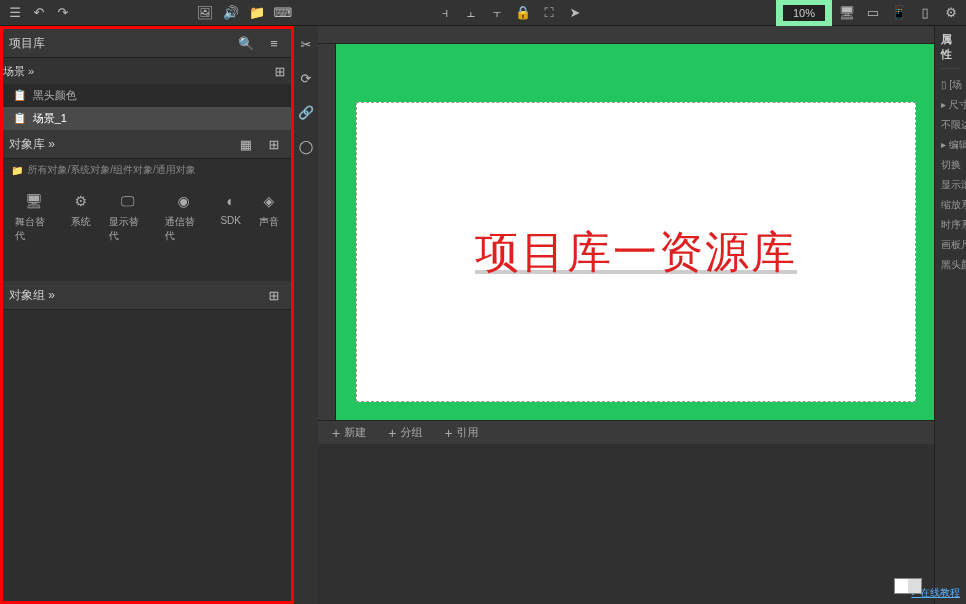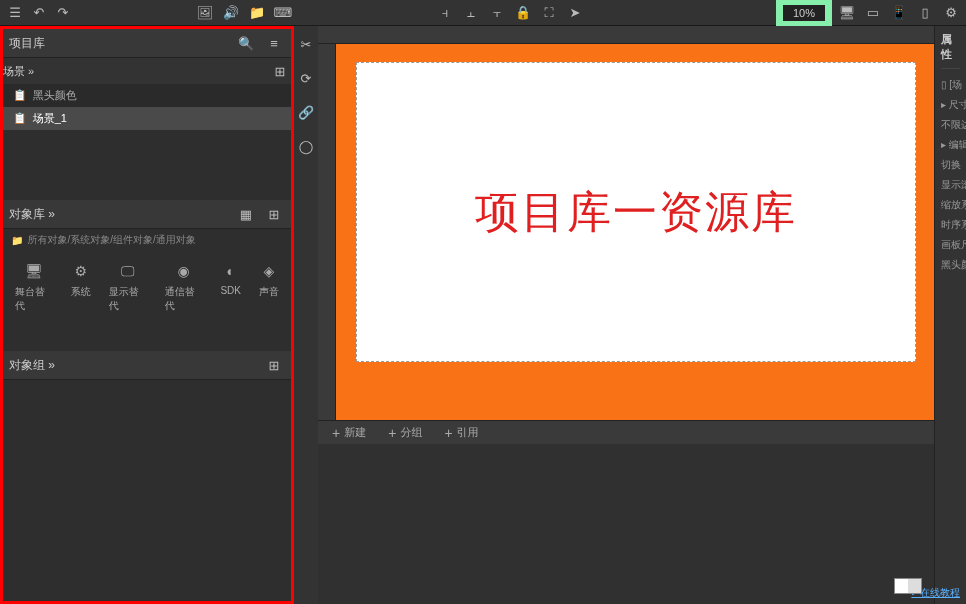--- a/index.html
+++ b/index.html
@@ -78,21 +78,21 @@
       font-size: 11px;
       display: flex;
       align-items: center;
       gap: 6px;
       color: #aaa;
     }
     .scene-item.selected {
       background: #4a4a4a;
       color: #fff;
     }
-    .obj-panel { margin-top: 70px; }
+    .obj-panel { }
     .breadcrumb {
       font-size: 10px;
       color: #888;
       padding: 4px 8px;
       display: flex;
       align-items: center;
       gap: 4px;
     }
     .obj-grid {
       display: flex;
@@ -119,26 +119,27 @@
     }
     .center {
       flex: 1;
       background: #303030;
       display: flex;
       flex-direction: column;
     }
     .ruler-h { height: 18px; background: #3a3a3a; border-bottom: 1px solid #222; }
     .canvas-wrap {
       flex: 1;
-      background: #f97316;
+      background: #22c55e;
       position: relative;
       display: flex;
-      align-items: flex-start;
+      align-items: flex-end;
       justify-content: center;
       padding: 18px 0;
+      text-decoration: underline;
     }
     .ruler-v {
       width: 18px;
       position: absolute;
       left: 0; top: 0; bottom: 0;
       background: #3a3a3a;
       border-right: 1px solid #222;
     }
     .canvas {
       width: 560px;

